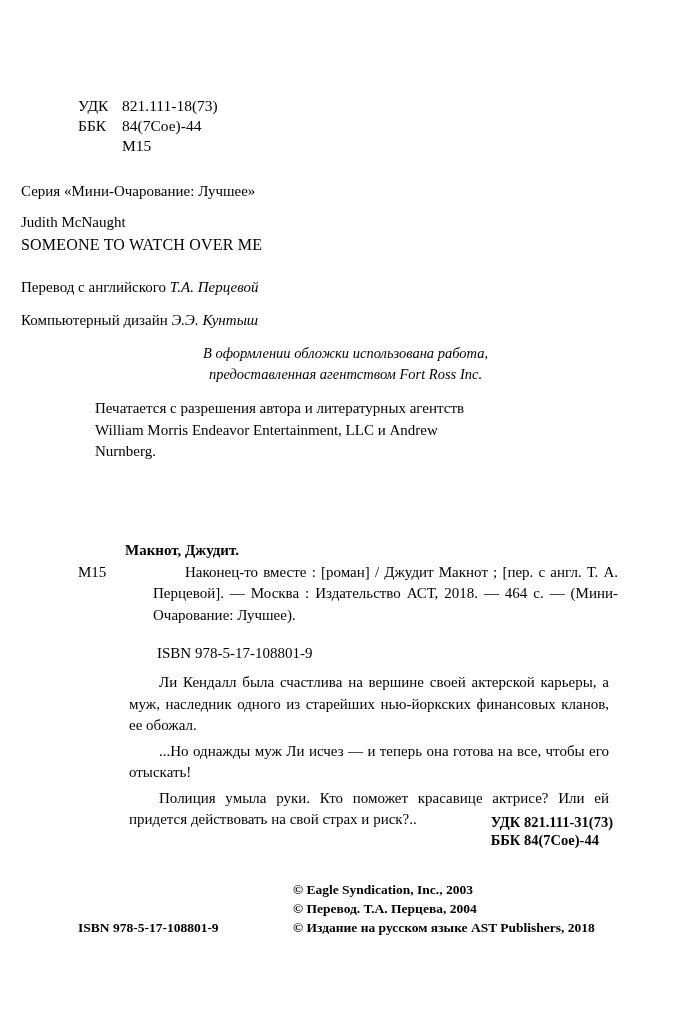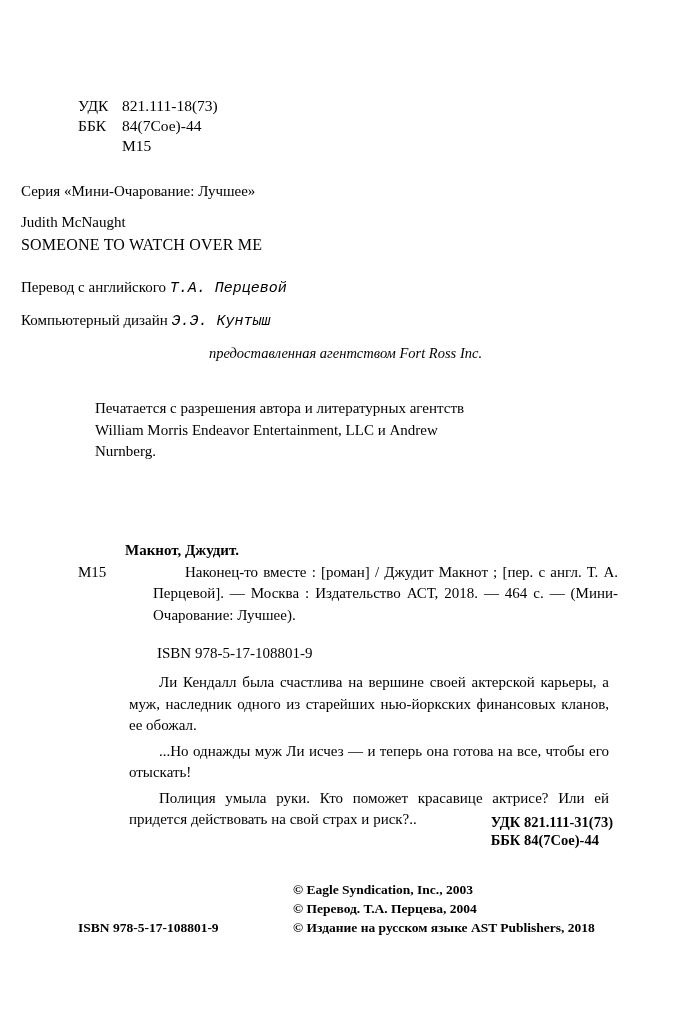--- a/index.html
+++ b/index.html
@@ -69,21 +69,20 @@
   .translation-line {
     top: 279px;
     font-size: 15px;
   }
   .design-line {
     top: 312px;
     font-size: 15px;
   }
   .italic {
     font-style: italic;
-    font-family: Liberation Mono, monospace;
   }
 
   .cover-credit {
     position: absolute;
     left: 0;
     right: 0;
     top: 343px;
     text-align: center;
     font-style: italic;
     font-size: 14.5px;
@@ -211,20 +210,21 @@
 
   <div class="center-block author-line">Judith McNaught</div>
 
   <div class="center-block orig-title-line">SOMEONE TO WATCH OVER ME</div>
 
   <div class="center-block translation-line"><span>Перевод с английского </span><span class="italic">Т.А. Перцевой</span></div>
 
   <div class="center-block design-line"><span>Компьютерный дизайн </span><span class="italic">Э.Э. Кунтыш</span></div>
 
   <div class="cover-credit">
+    <span class="l1">В оформлении обложки использована работа,</span>
     <span class="l2">предоставленная агентством Fort Ross Inc.</span>
   </div>
 
   <div class="permission">
     <span>Печатается с разрешения автора и литературных агентств</span>
     <span>William Morris Endeavor Entertainment, LLC и Andrew</span>
     <span>Nurnberg.</span>
   </div>
 
   <div class="cip">

